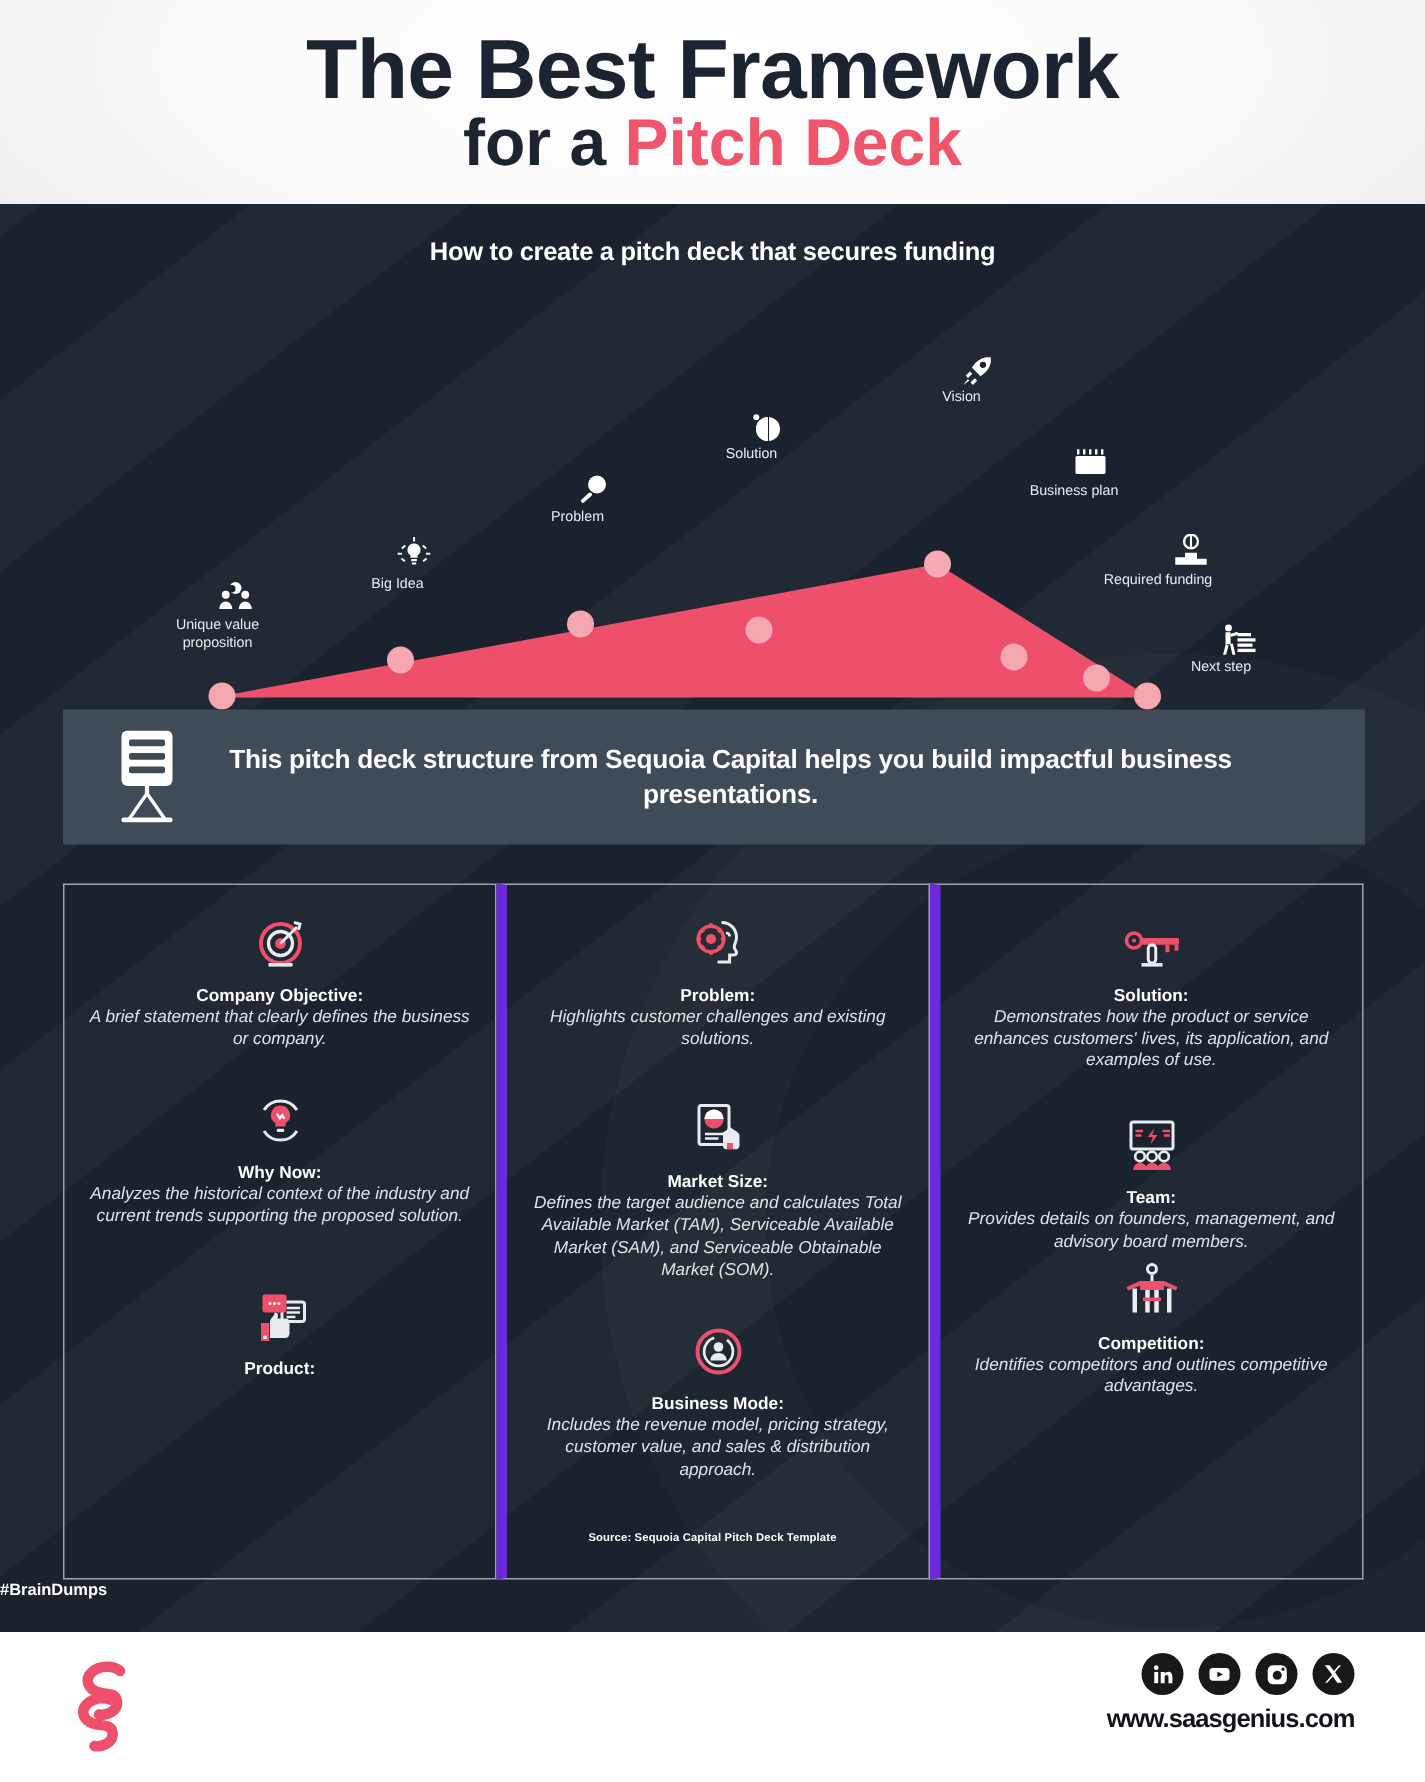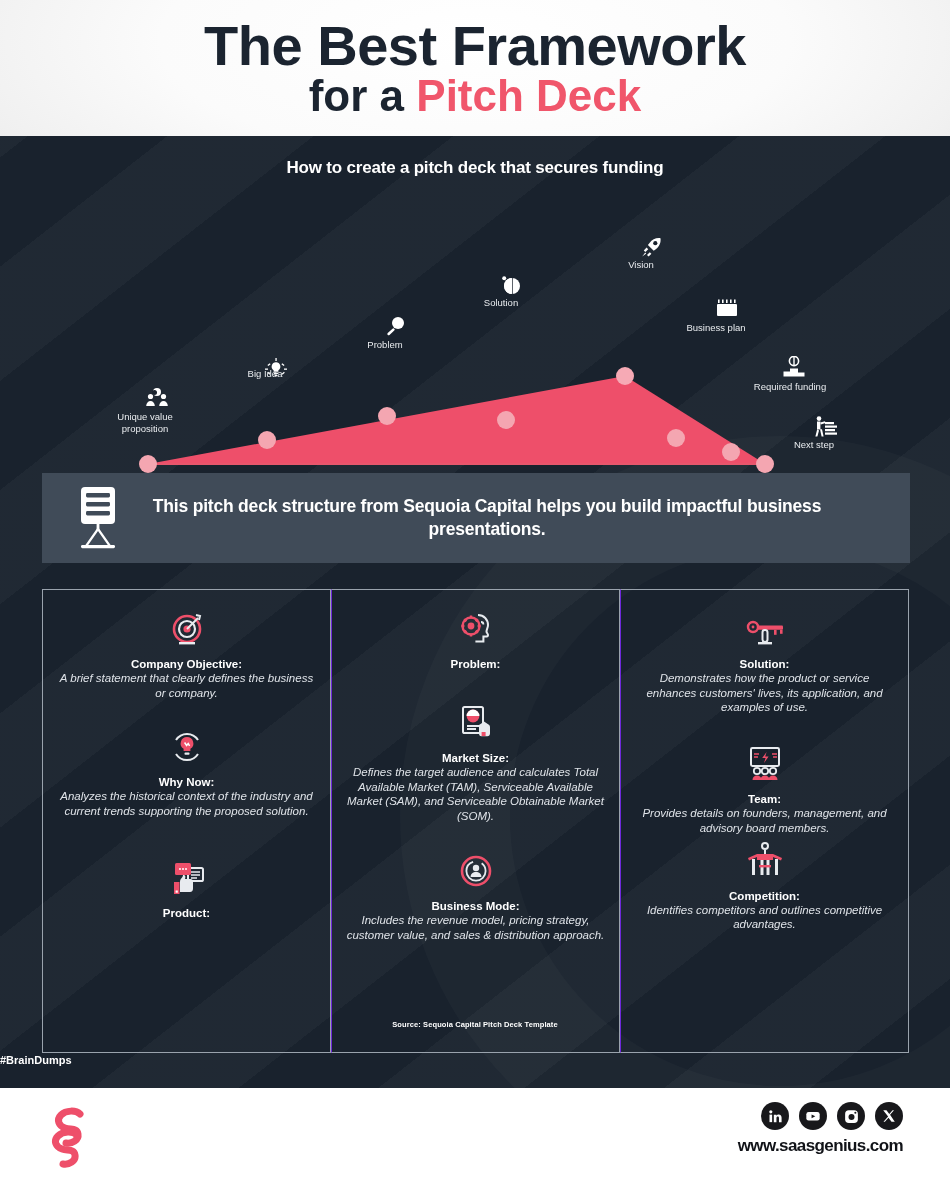--- a/index.html
+++ b/index.html
@@ -95,21 +95,21 @@
 
   
   .cards{
     position:absolute; left:42px; top:453px; width:868px; height:464px;
     display:flex; gap:0;
   }
   .card{
     width:289px; border:1px solid #9aa3ad;
     padding:16px 14px 10px; position:relative;
   }
-  .card + .card{ border-left:1px solid #6d28d9; }
+  .card + .card{ border-left:7px solid #6d28d9; }
   .item{ text-align:center; margin-bottom:2px; }
   .item-icon{ height:46px; display:flex; align-items:center; justify-content:center; margin-bottom:6px; }
   .item-title{ font-size:11.5px; font-weight:bold; color:#ffffff; }
   .item-desc{
     font-size:11.5px; font-style:italic; color:#dfe3e8; line-height:1.28;
     margin-top:1px;
   }
 
   
   .source{
@@ -189,21 +189,21 @@
             <rect x="9.5" y="17" width="3" height="1.3" rx="0.5"></rect>
             <rect x="10.4" y="0" width="1.3" height="3"></rect>
             <rect x="2.5" y="6" width="3" height="1.3" transform="rotate(-40 4 6.6)"></rect>
             <rect x="16.5" y="6" width="3" height="1.3" transform="rotate(40 18 6.6)"></rect>
             <rect x="0" y="10.5" width="3" height="1.3"></rect>
             <rect x="19" y="10.5" width="3" height="1.3"></rect>
             <rect x="2.3" y="14.6" width="3" height="1.3" transform="rotate(40 3.8 15.2)"></rect>
             <rect x="16.7" y="14.6" width="3" height="1.3" transform="rotate(-40 18.2 15.2)"></rect>
           </svg>
       </div>
-      <div class="node-label" style="left:265px; top:192px;">Big Idea</div>
+      <div class="node-label" style="left:265px; top:208px;">Big Idea</div>
 
       <div class="node" style="left:387px; top:240px;"></div>
       <div class="node-icon" style="left:385px; top:140px; font-size:18px;">
         <svg width="22" height="20" viewBox="0 0 22 20" fill="#fff">
             <circle cx="13" cy="7" r="6"></circle>
             <rect x="1.5" y="14.5" width="9" height="2.6" rx="1.3" transform="rotate(-42 6 15.8)"></rect>
           </svg>
       </div>
       <div class="node-label" style="left:385px; top:163px;">Problem</div>
 
@@ -246,21 +246,21 @@
       <div class="node" style="left:731px; top:276px;"></div>
       <div class="node-icon" style="left:782px; top:180px; font-size:18px;">
         <svg width="24" height="22" viewBox="0 0 24 22" fill="#fff">
             <circle cx="12" cy="5" r="4.6" fill="none" stroke="#fff" stroke-width="1.6"></circle>
             <rect x="11.3" y="0.8" width="1.4" height="8.4"></rect>
             <rect x="8" y="12.5" width="8" height="8"></rect>
             <rect x="1.5" y="15.5" width="6.5" height="5"></rect>
             <rect x="16" y="16.5" width="6.5" height="4"></rect>
           </svg>
       </div>
-      <div class="node-label" style="left:790px; top:205px;">Required funding</div>
+      <div class="node-label" style="left:772px; top:205px;">Required funding</div>
 
       <div class="node" style="left:765px; top:288px;"></div>
       <div class="node-icon" style="left:814px; top:240px; font-size:18px;">
         <svg width="24" height="22" viewBox="0 0 24 22" fill="#fff">
             <circle cx="5" cy="2.6" r="2.3"></circle>
             <path d="M3 5.5h3.4v8H3z"></path>
             <path d="M3.2 13.2 1.4 20.5h2l1.6-6z"></path>
             <path d="M6 13.2l1.6 7.3h2l-1.6-7.3z"></path>
             <path d="M6.2 6.6 11 5.2l.6 1.9-4.8 1.4z"></path>
             <rect x="11" y="6" width="9" height="2.2"></rect>
@@ -349,20 +349,21 @@
               <path d="M22 6c6 0 10 4.5 10 10 0 3-1.5 4-1.5 6.5 0 1.5 1.5 2 1.5 3.5 0 1.2-1 1.6-2.4 1.6h-2.2v4.8h-8" stroke="#e8ebef" stroke-width="2" fill="none"></path>
               <circle cx="15" cy="17" r="8.5" stroke="#ee4f6a" stroke-width="2.4" fill="none"></circle>
               <circle cx="15" cy="17" r="3.4" fill="#ee4f6a"></circle>
               <g stroke="#ee4f6a" stroke-width="2.4">
                 <path d="M15 6.5v3M15 24.5v3M5.4 17h3M21.6 17h3M8.2 10.2l2.1 2.1M19.7 21.7l2.1 2.1M21.8 10.2l-2.1 2.1M10.3 21.7l-2.1 2.1"></path>
               </g>
               <path d="M25 13c1.6 0 2.4 1 2.4 2.4" stroke="#e8ebef" stroke-width="1.8" fill="none"></path>
             </svg>
           </div>
           <div class="item-title">Problem:</div>
+          <div class="item-desc">Highlights customer challenges and existing solutions.</div>
         </div>
 
         <div class="item" style="margin-bottom:24px;">
           <div class="item-icon">
             <svg width="40" height="40" viewBox="0 0 40 40" fill="none">
               <rect x="7" y="4" width="20" height="26" rx="1.6" stroke="#e8ebef" stroke-width="2"></rect>
               <circle cx="17" cy="13" r="6.4" fill="#ee4f6a"></circle>
               <path d="M10.6 13a6.4 6.4 0 0 1 12.8 0z" fill="#fff"></path>
               <path d="M11 23h12M11 26h9" stroke="#e8ebef" stroke-width="1.8"></path>
               <path d="M26 20c0-1.4 1-2 2-1.4l4.5 3c1.2.8 1.5 1.6 1.5 3v6c0 1.6-1 2.6-2.6 2.6h-6c-1.6 0-2.4-1-2.4-2.6V22z" fill="#e8ebef"></path>

